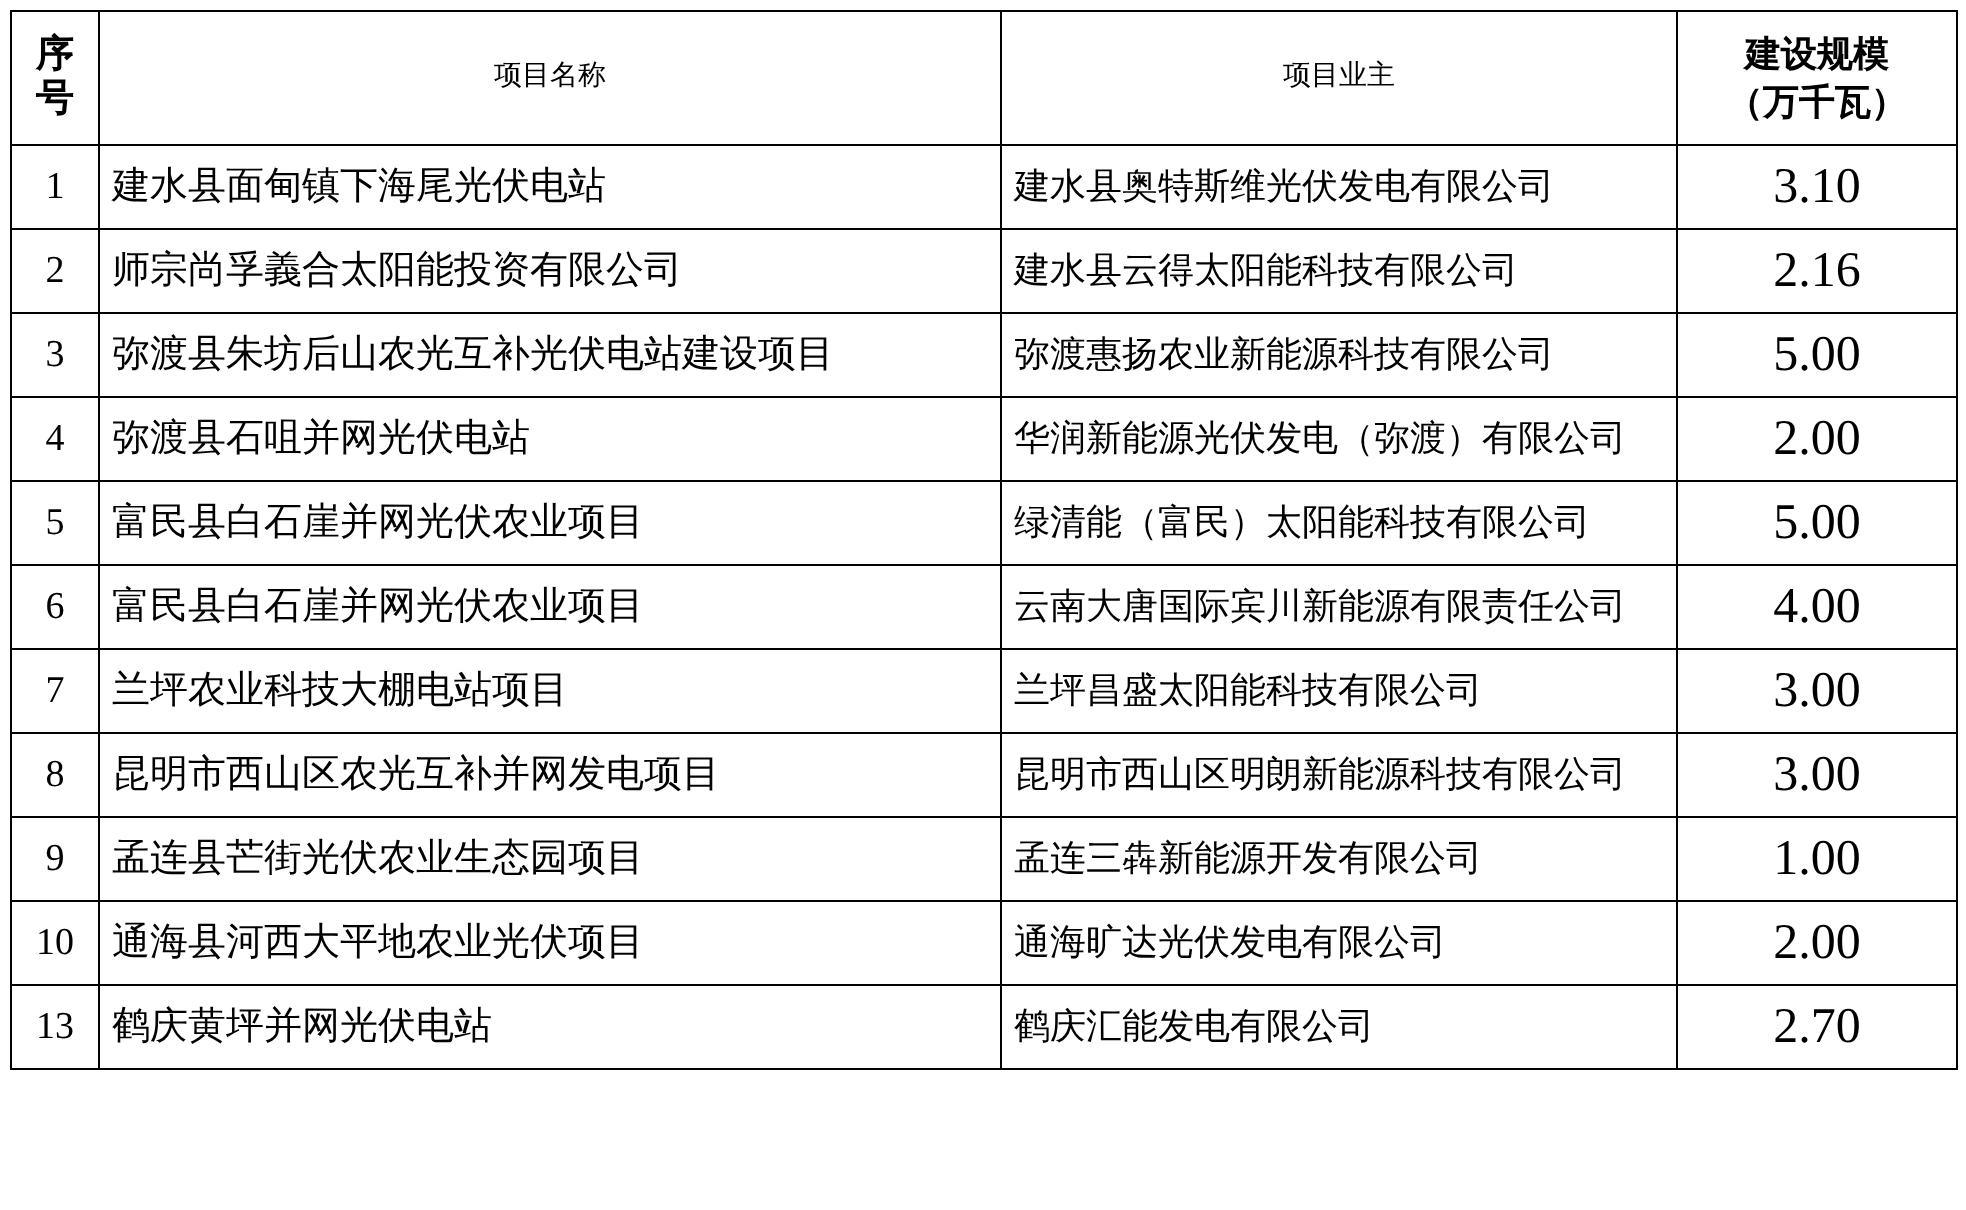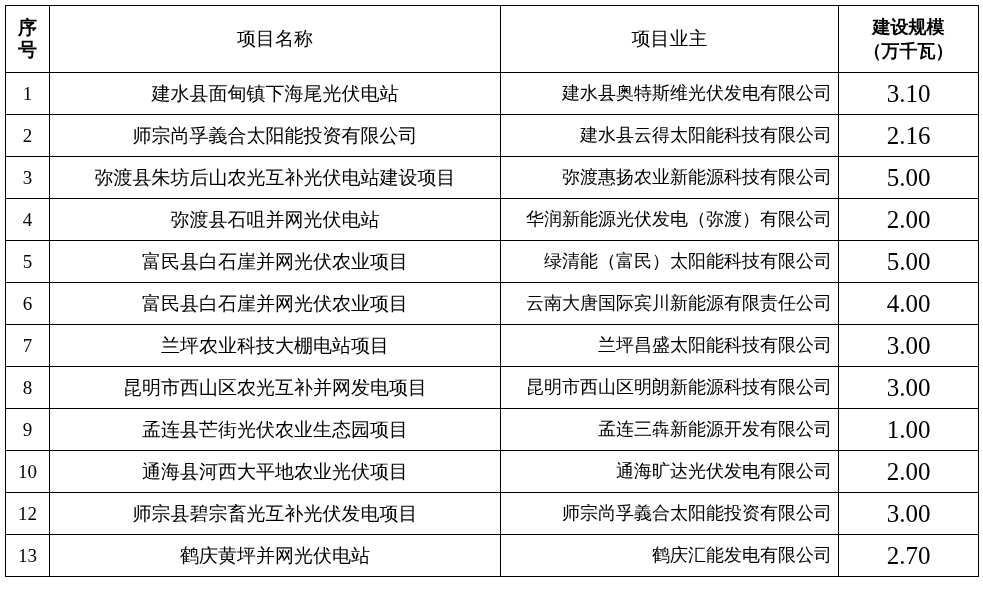--- a/index.html
+++ b/index.html
@@ -27,21 +27,21 @@
     width: 973px;
     margin: 5px 5px 0 5px;
   }
   table.data-table td,
   table.data-table th {
     border: 1px solid #000000;
     padding: 0;
     text-align: center;
     vertical-align: middle;
     font-weight: normal;
-    font-size: 19px;
+    font-size: 14px;
     line-height: 1.25;
     color: #000000;
   }
   col.c-index { width: 44px; }
   col.c-name  { width: 451px; }
   col.c-owner { width: 338px; }
   col.c-scale { width: 140px; }
 
   thead th {
     height: 66px;
@@ -67,26 +67,26 @@
     display: block;
   }
   tbody td {
     height: 41px;
   }
   tbody td.cell-index {
     font-size: 19px;
   }
   tbody td.cell-name {
     font-size: 19px;
-    text-align: center;
+    text-align: left;
     padding: 0 6px;
   }
   tbody td.cell-owner {
     font-size: 18px;
-    text-align: right;
+    text-align: left;
     padding: 0 6px;
   }
   tbody td.cell-scale {
     font-size: 25px;
     font-family: "Liberation Serif", "DejaVu Serif", serif;
   }
 </style>
 </head>
 <body>
 
@@ -167,26 +167,20 @@
         <td class="cell-owner">孟连三犇新能源开发有限公司</td>
         <td class="cell-scale">1.00</td>
       </tr>
       <tr>
         <td class="cell-index">10</td>
         <td class="cell-name">通海县河西大平地农业光伏项目</td>
         <td class="cell-owner">通海旷达光伏发电有限公司</td>
         <td class="cell-scale">2.00</td>
       </tr>
       <tr>
-        <td class="cell-index">12</td>
-        <td class="cell-name">师宗县碧宗畜光互补光伏发电项目</td>
-        <td class="cell-owner">师宗尚孚義合太阳能投资有限公司</td>
-        <td class="cell-scale">3.00</td>
-      </tr>
-      <tr>
         <td class="cell-index">13</td>
         <td class="cell-name">鹤庆黄坪并网光伏电站</td>
         <td class="cell-owner">鹤庆汇能发电有限公司</td>
         <td class="cell-scale">2.70</td>
       </tr>
     </tbody>
   </table>
 </div>
 
 </body></html>

